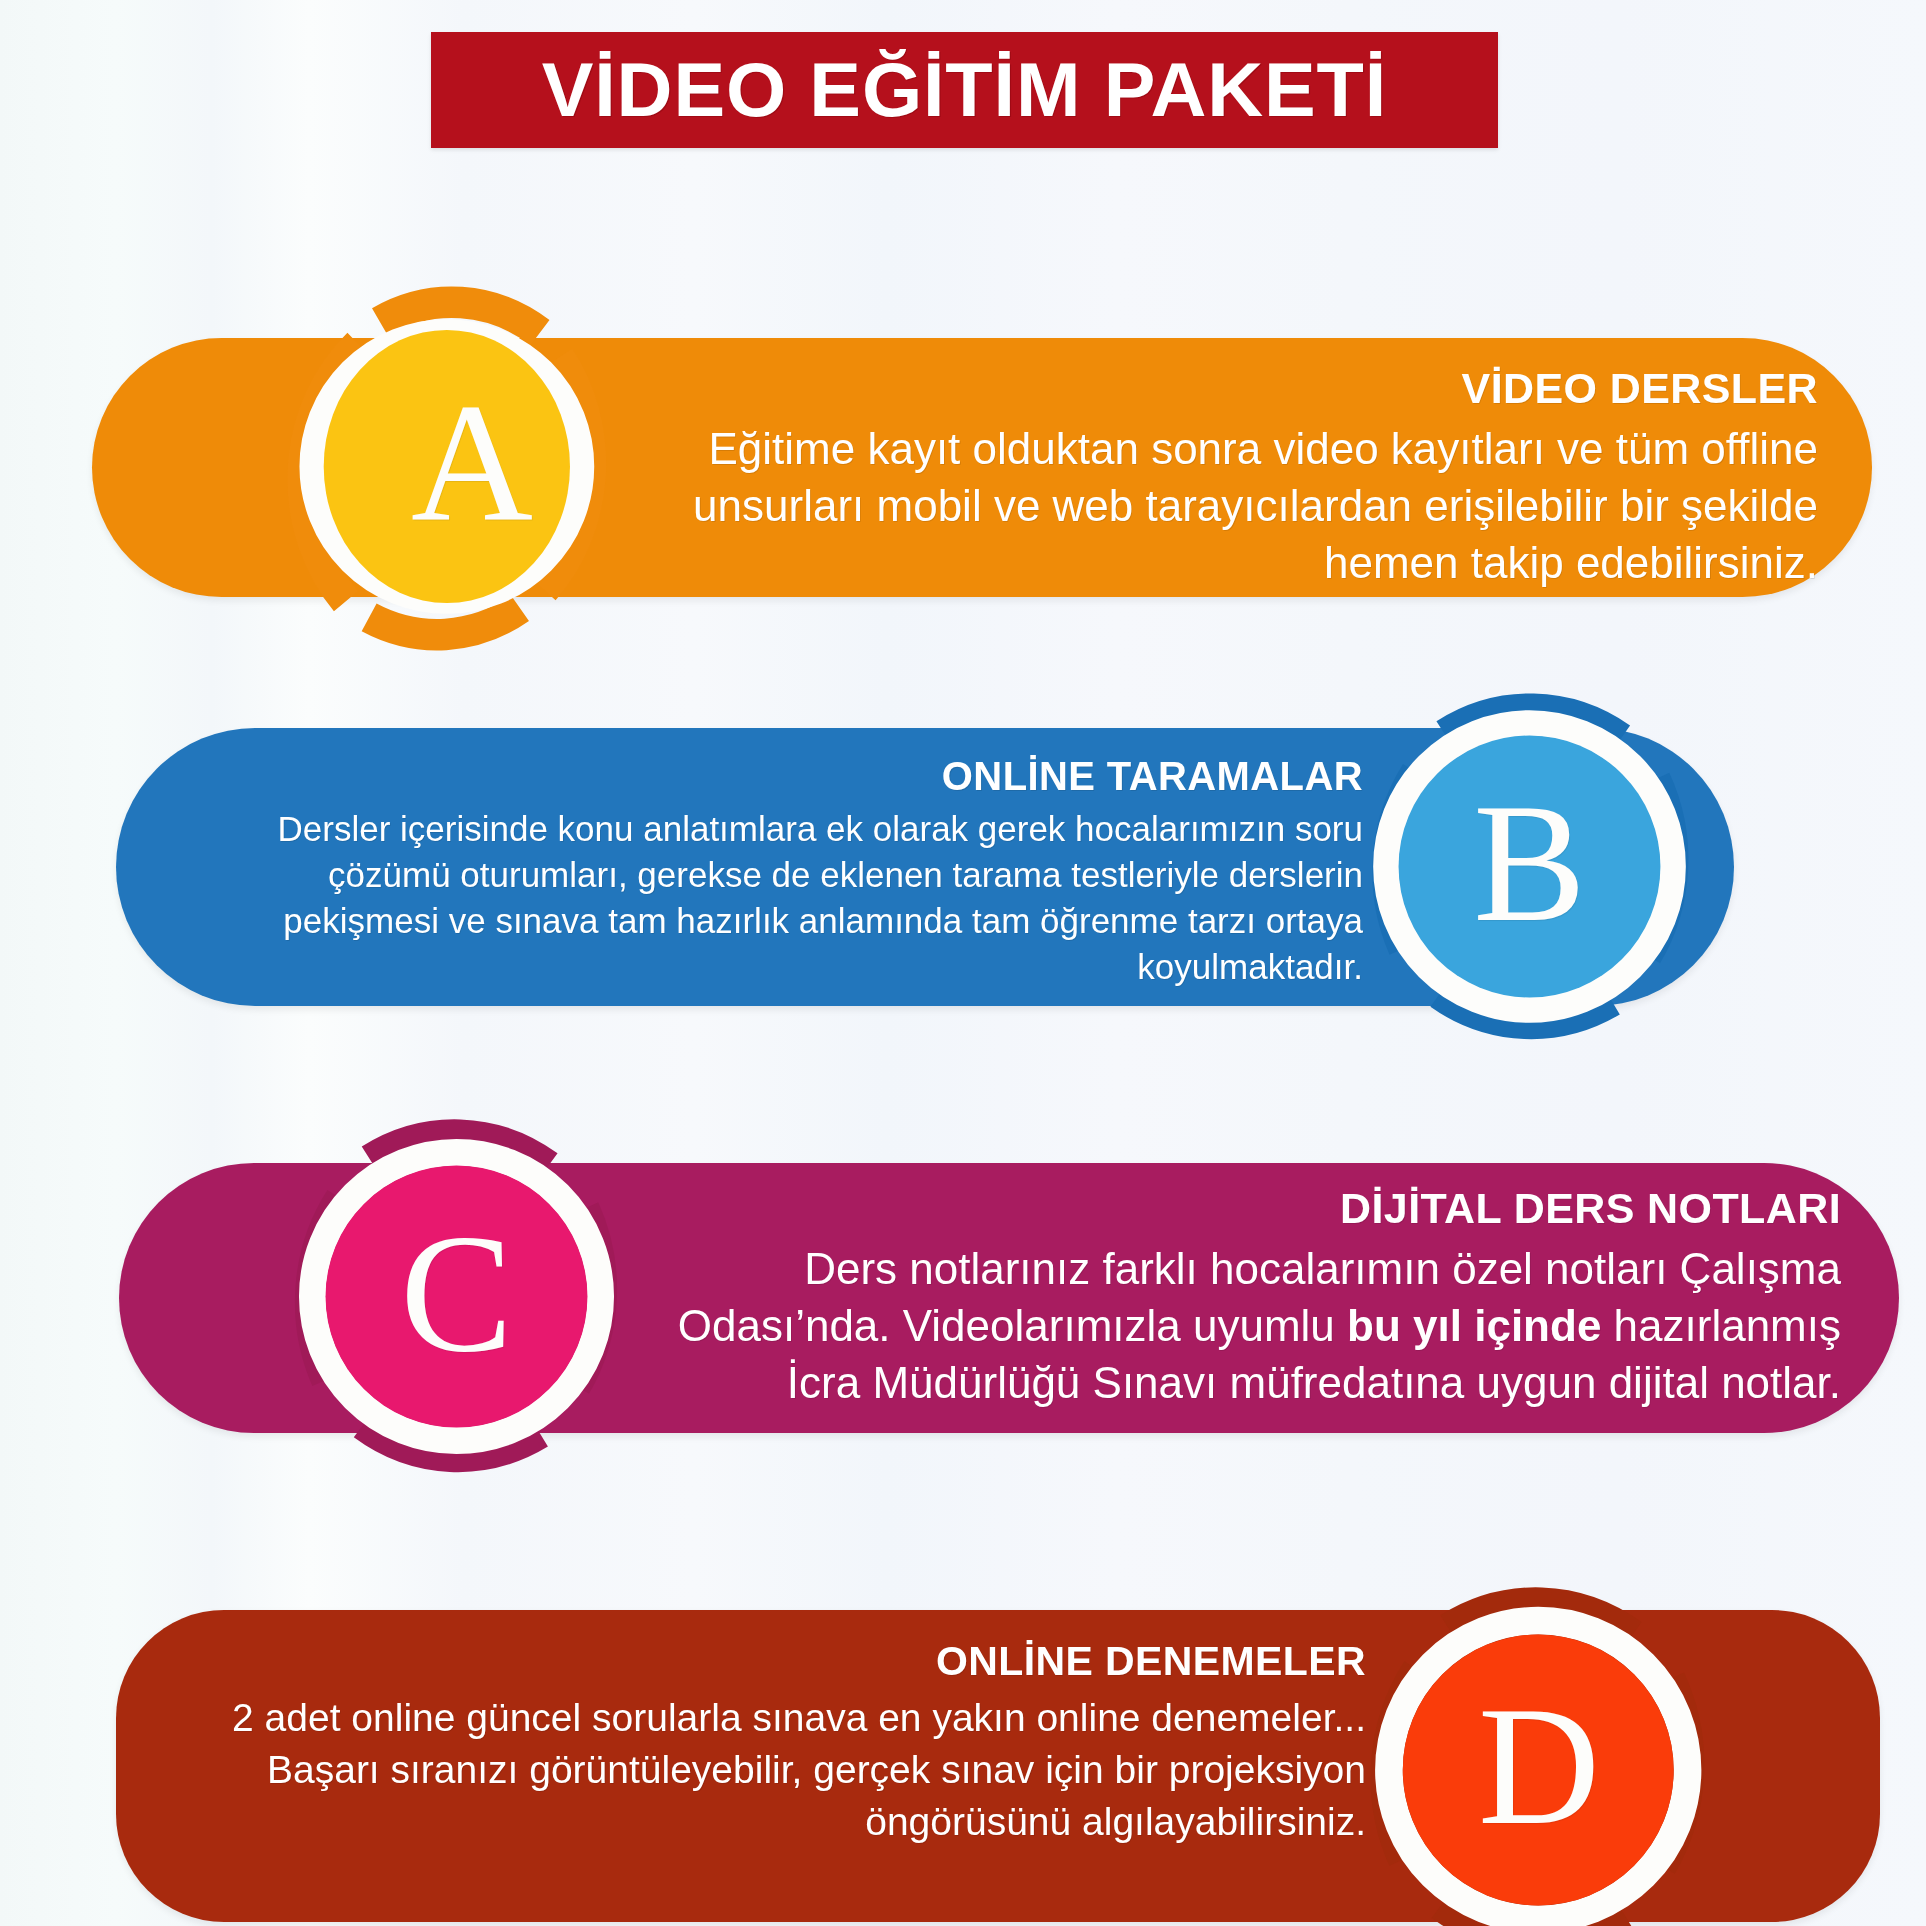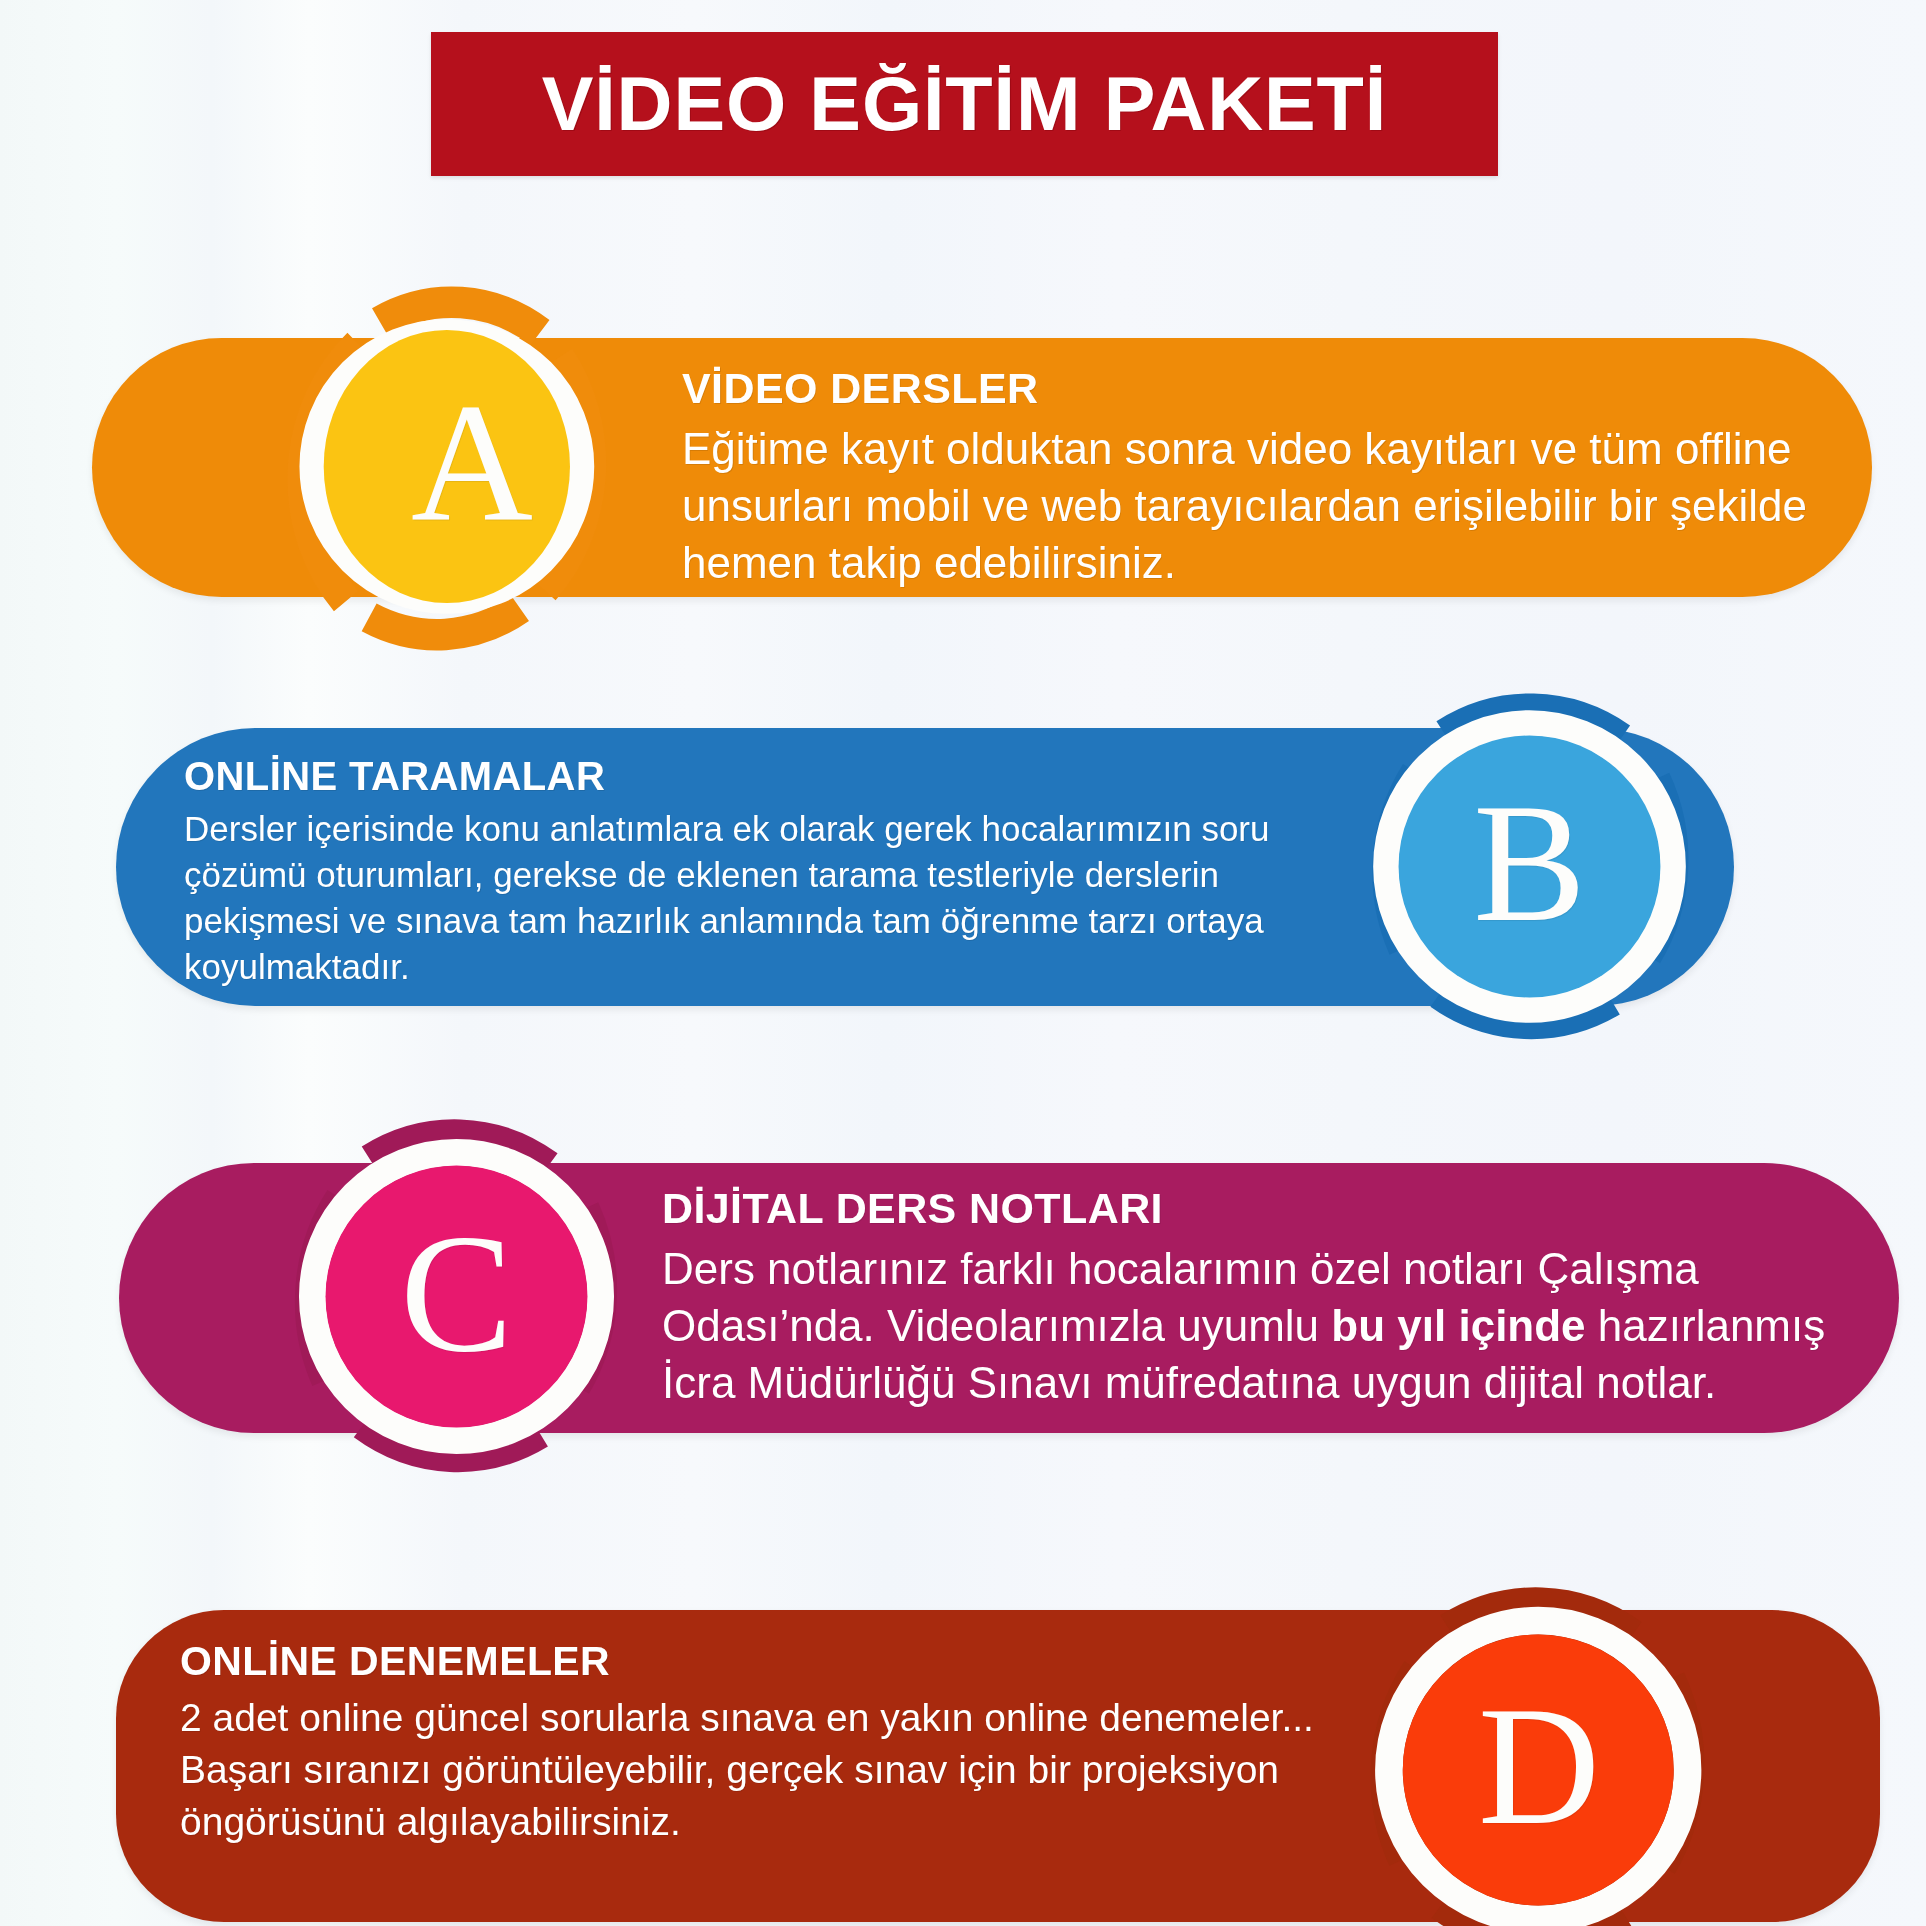--- a/index.html
+++ b/index.html
@@ -17,21 +17,21 @@
       linear-gradient(90deg,
         #f3f8f8 0%, #f6fbfb 6%, #f3f7fa 11%, #fbfdfd 16%,
         #f4f7fb 24%, #f7f9fc 36%, #f2f6fb 46%, #f6f8fc 58%,
         #f4f7fb 70%, #f3f6fb 84%, #f5f8fc 100%);
   }
 
   
   .header-banner{
     position:absolute;
     left:431px;top:32px;
-    width:1067px;height:144px;
+    width:1067px;height:116px;
     background:#b5101c;
     display:flex;align-items:center;justify-content:center;
     box-shadow:0 2.3px 3.9px rgba(0,0,0,.10);
   }
   .header-title{
     color:#ffffff;
     font-family:"Liberation Sans", sans-serif;
     font-weight:bold;
     font-size:76px;
     letter-spacing:0.8px;
@@ -47,20 +47,21 @@
   .pill{
     position:absolute;
     border-radius:146px;
     box-shadow:0 3.9px 7px rgba(0,0,0,.07);
   }
 
   .pill-text{
     position:absolute;
     color:#ffffff;
     text-shadow:0.8px 0.8px 0 rgba(0,0,0,.10);
+    text-align:right;
   }
   .ttl{
     font-weight:bold;
     font-size:43px;
     letter-spacing:0.4px;
     line-height:1.06;
     margin:0 0 8.5px 0;
     white-space:nowrap;
   }
   .body{

